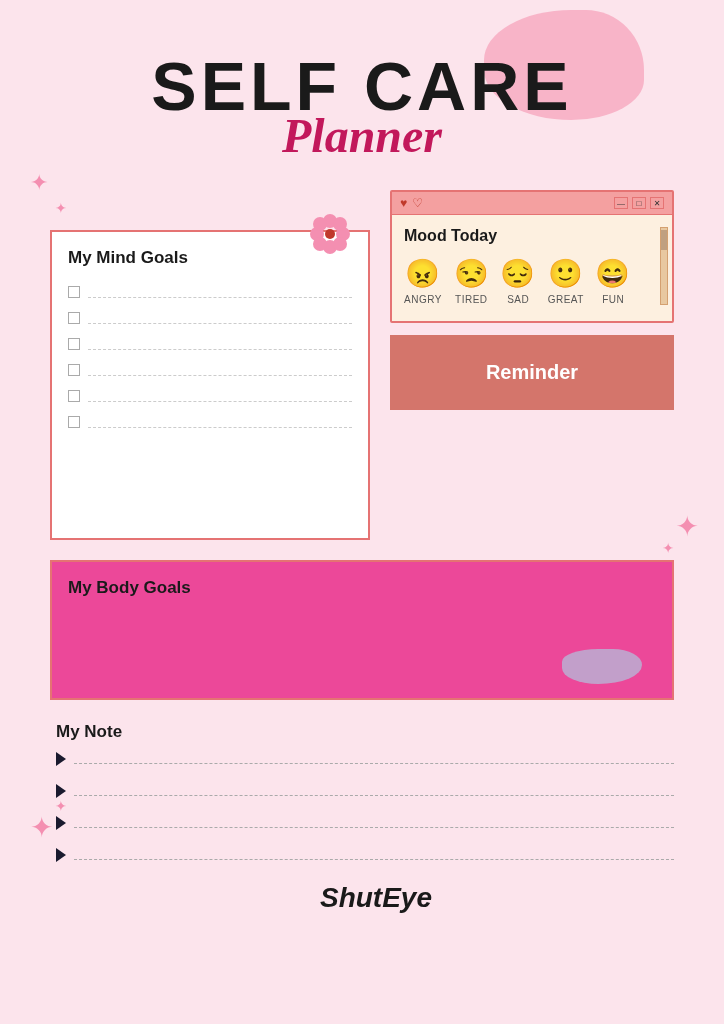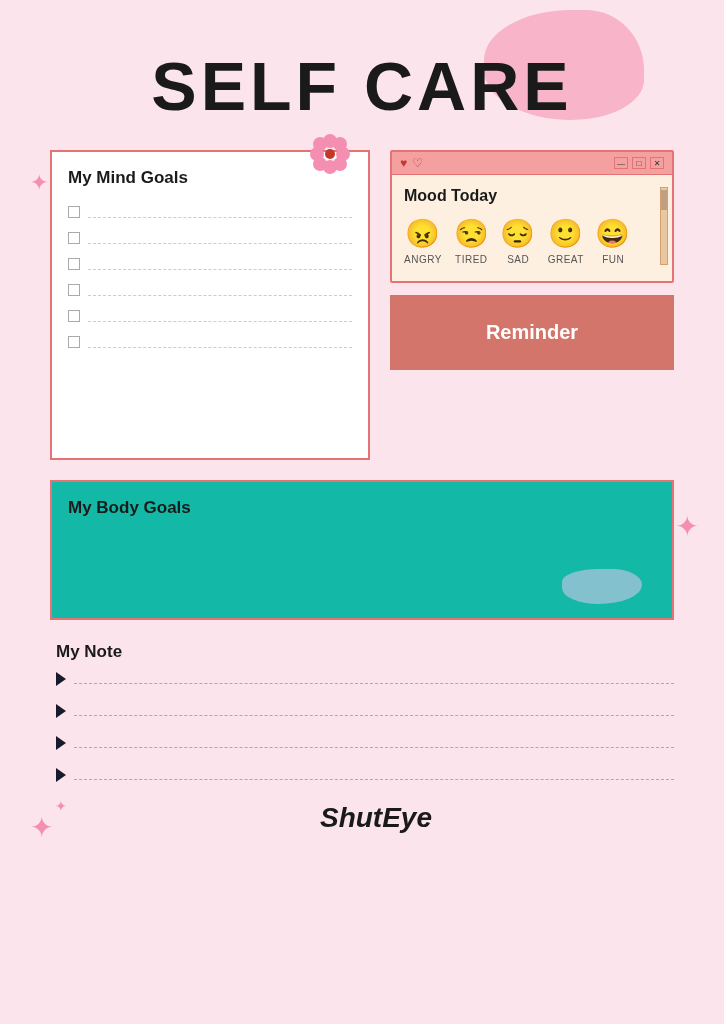--- a/index.html
+++ b/index.html
@@ -86,20 +86,21 @@
     }
 
     
     .mind-goals-box {
       flex: 1;
       border: 2px solid #e57373;
       background: white;
       padding: 16px 16px 20px 16px;
       position: relative;
       min-height: 310px;
+      margin-top: 40px;
     }
 
     .section-title {
       font-size: 17px;
       font-weight: 700;
       color: #1a1a1a;
       margin-bottom: 14px;
     }
 
     .checkbox-list {
@@ -254,21 +255,21 @@
 
     .reminder-title {
       color: white;
       font-size: 20px;
       font-weight: 700;
     }
 
     
     .body-goals-box {
       border: 2px solid #e57373;
-      background: #14b8a6;
+      background: #ec4899;
       padding: 16px;
       min-height: 140px;
       position: relative;
       z-index: 1;
       margin-bottom: 22px;
     }
 
     
     .blob-blue {
       position: absolute;
@@ -385,20 +386,21 @@
 
   <div class="sparkle sparkle-1">✦</div>
   <div class="sparkle sparkle-2">✦</div>
   <div class="sparkle sparkle-3">✦</div>
   <div class="sparkle sparkle-4">✦</div>
   <div class="sparkle sparkle-5">✦</div>
   <div class="sparkle sparkle-6">✦</div>
 
   <div class="header">
     <div class="title-self-care">SELF CARE</div>
+    <div class="title-planner">Planner</div>
   </div>
 
   <div class="main-row">
 
     <div class="mind-goals-box">
 
       <div class="flower-decoration">
         <div class="flower-petal-container">
           <div class="petal petal-1"></div>
           <div class="petal petal-2"></div>

